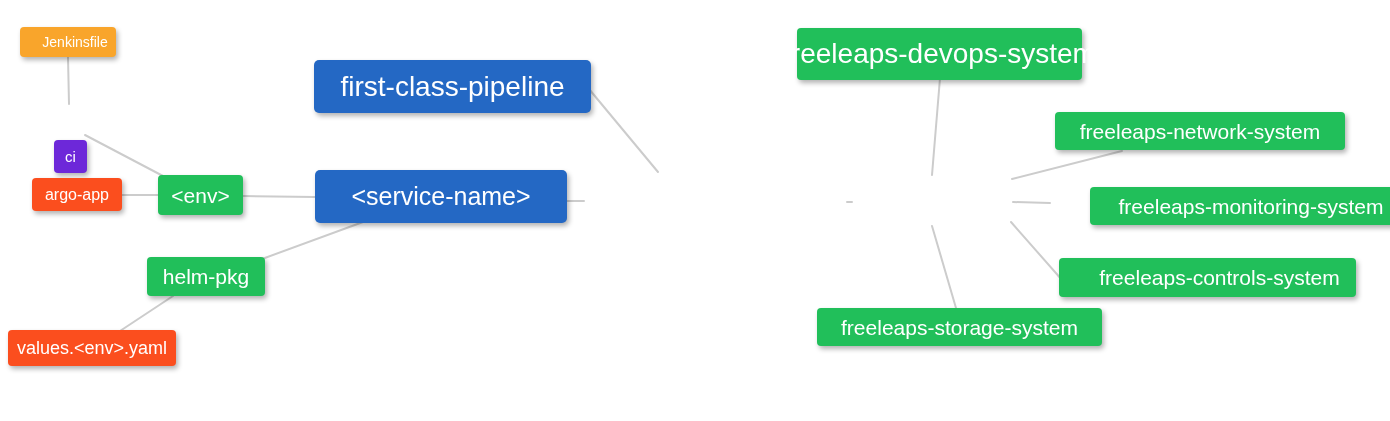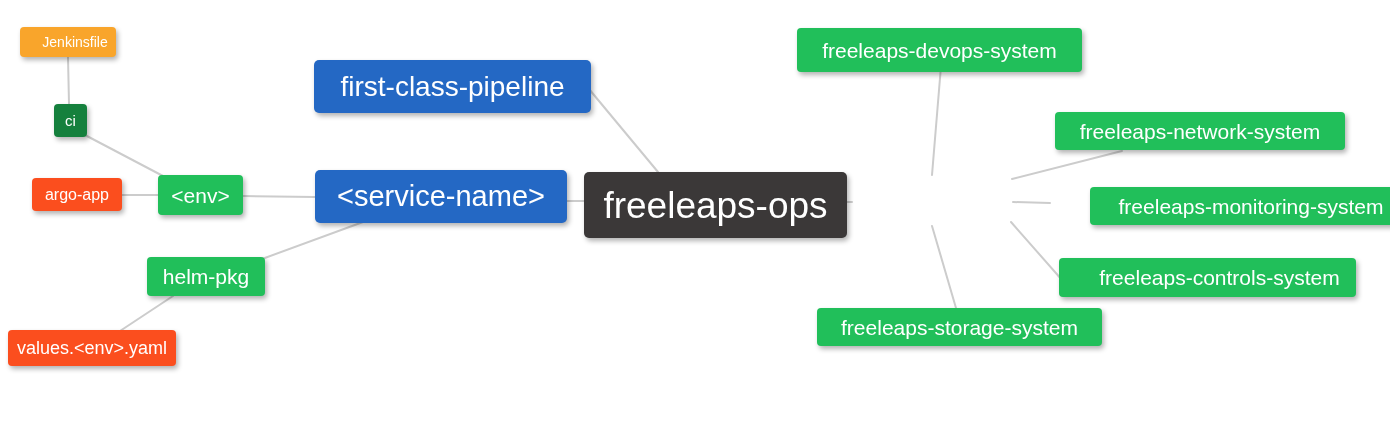--- a/index.html
+++ b/index.html
@@ -23,26 +23,26 @@
     cursor:pointer;
     line-height:1;
   }
   .small{border-radius:4px;}
   
   .n-jenkinsfile{left:20px;top:27px;width:96px;height:30px;font-size:14px;}
   .n-ci{left:54px;top:104px;width:33px;height:33px;font-size:15px;}
   .n-argo{left:32px;top:178px;width:90px;height:33px;font-size:16px;}
   .n-env{left:158px;top:175px;width:85px;height:40px;font-size:21px;}
   .n-pipeline{left:314px;top:36px;width:277px;height:53px;font-size:28px;}
-  .n-service{left:315px;top:170px;width:252px;height:53px;font-size:29px;}
+  .n-service{left:315px;top:170px;width:252px;height:53px;font-size:25px;}
   .n-root{left:584px;top:172px;width:263px;height:66px;font-size:37px;}
   .n-manifests{left:852px;top:175px;width:161px;height:50px;font-size:28px;}
   .n-helm{left:147px;top:257px;width:118px;height:39px;font-size:21px;}
   .n-values{left:8px;top:330px;width:168px;height:36px;font-size:18px;}
-  .n-devops{left:797px;top:28px;width:285px;height:44px;font-size:21px;}
+  .n-devops{left:797px;top:28px;width:285px;height:52px;font-size:28px;}
   .n-network{left:1055px;top:112px;width:290px;height:38px;font-size:21px;}
   .n-monitoring{left:1050px;top:187px;width:322px;height:38px;font-size:21px;margin-left:40px;}
   .n-controls{left:1059px;top:258px;width:297px;height:39px;font-size:21px;padding-left:24px;}
   .n-storage{left:817px;top:308px;width:285px;height:38px;font-size:21px;}
 </style>
 </head>
 <body>
 
 <div class="canvas">
 
@@ -57,26 +57,25 @@
     <line x1="567" y1="201" x2="584" y2="201"></line>
     <line x1="847" y1="202" x2="852" y2="202"></line>
     <line x1="932" y1="175" x2="941" y2="66"></line>
     <line x1="1012" y1="179" x2="1122" y2="151"></line>
     <line x1="1013" y1="202" x2="1050" y2="203"></line>
     <line x1="1011" y1="222" x2="1062" y2="280"></line>
     <line x1="932" y1="226" x2="956" y2="308"></line>
   </svg>
 
   <div class="node small n-jenkinsfile" style="background: rgb(249, 165, 43); padding-left: 14px;">Jenkinsfile</div>
-  <div class="node small n-ci" style="background: #15803d;">ci</div>
+  <div class="node small n-ci" style="background: #6d28d9; margin-top: 36px;">ci</div>
   <div class="node small n-argo" style="background: rgb(251, 78, 30);">argo-app</div>
   <div class="node small n-env" style="background: rgb(33, 191, 90);">&lt;env&gt;</div>
   <div class="node n-pipeline" style="background: rgb(36, 104, 196); margin-top: 24px;">first-class-pipeline</div>
   <div class="node n-service" style="background: rgb(36, 104, 196);">&lt;service-name&gt;</div>
-  <div class="node n-root" style="background: rgb(59, 56, 56);">freeleaps-ops</div>
   <div class="node small n-helm" style="background: rgb(33, 191, 90);">helm-pkg</div>
   <div class="node small n-values" style="background: rgb(251, 78, 30);">values.&lt;env&gt;.yaml</div>
   <div class="node small n-devops" style="background: rgb(33, 191, 90);">freeleaps-devops-system</div>
   <div class="node small n-network" style="background: rgb(33, 191, 90);">freeleaps-network-system</div>
   <div class="node small n-monitoring" style="background: rgb(33, 191, 90);">freeleaps-monitoring-system</div>
   <div class="node small n-controls" style="background: rgb(33, 191, 90);">freeleaps-controls-system</div>
   <div class="node small n-storage" style="background: rgb(33, 191, 90);">freeleaps-storage-system</div>
 
 </div>
 

